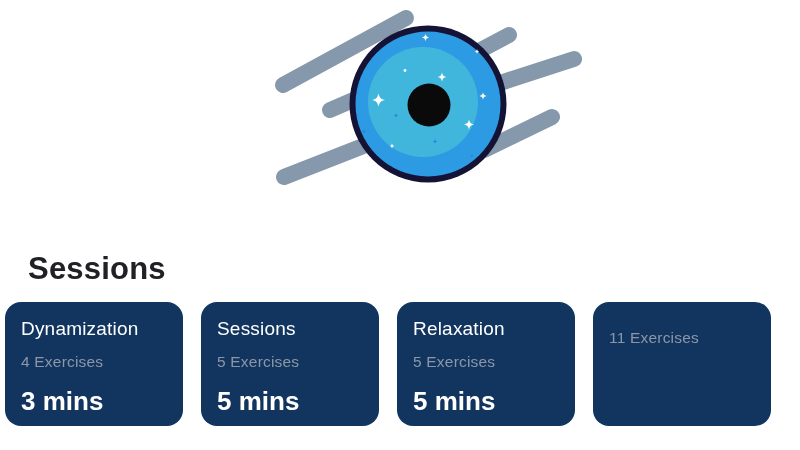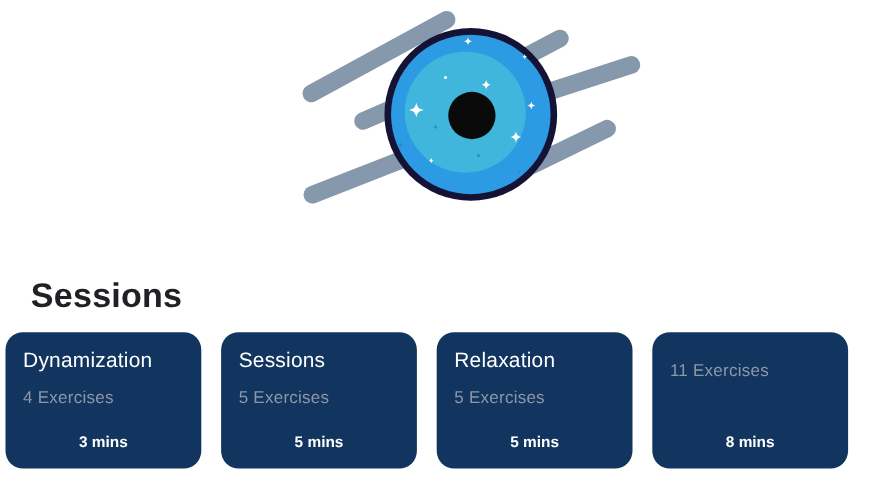--- a/index.html
+++ b/index.html
@@ -45,22 +45,22 @@
     letter-spacing: 0.2px;
   }
   .card-sub {
     margin-top: 11px;
     font-size: 15.5px; line-height: 20px;
     color: var(--card-sub, #8C96A8);
     letter-spacing: 0.2px;
   }
   .card-mins {
     margin-top: auto;
-    text-align: center;
-    font-size: 14px; line-height: 24px;
+    text-align: left;
+    font-size: 26px; line-height: 24px;
     font-weight: 700;
     color: var(--card-title, #ffffff);
   }
 </style>
 </head>
 <body>
 
 <div class="screen">
 
   <div class="logo-wrap">
@@ -120,17 +120,16 @@
     </div>
 
     <div class="card">
       <div class="card-title">Relaxation</div>
       <div class="card-sub">5 Exercises</div>
       <div class="card-mins">5 mins</div>
     </div>
 
     <div class="card">
       <div class="card-sub">11 Exercises</div>
-      <div class="card-mins">8 mins</div>
     </div>
 
   </div>
 </div>
 
 </body></html>

